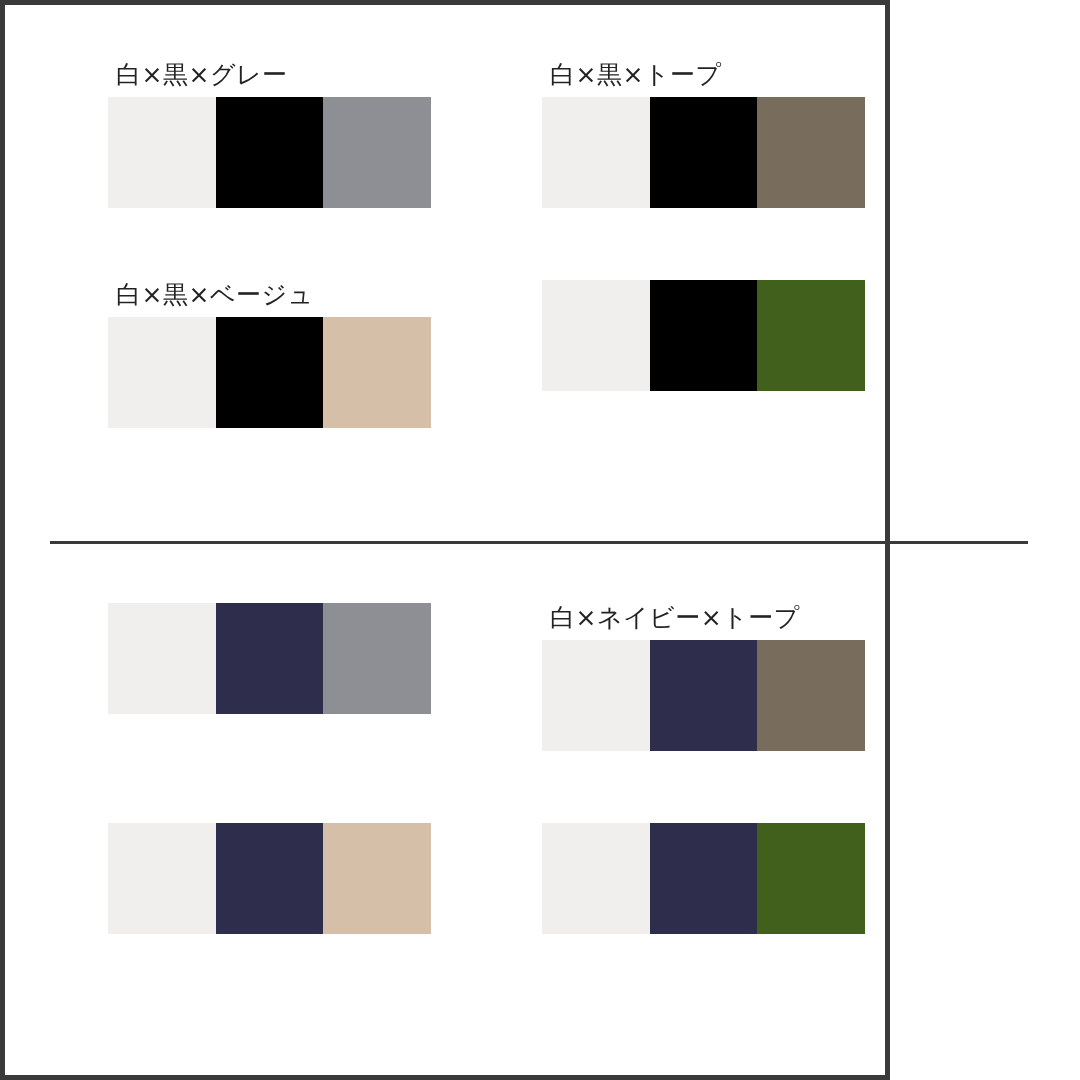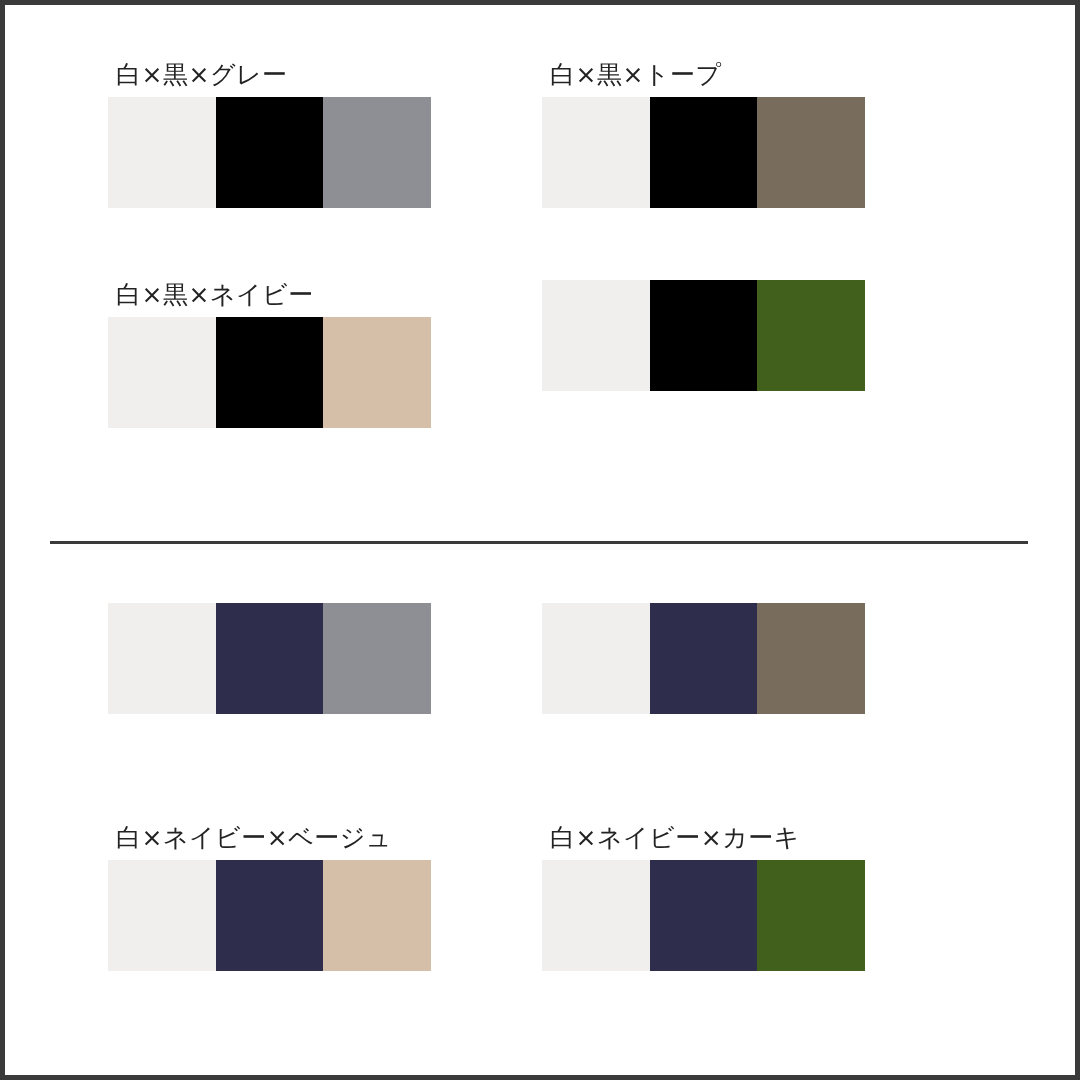--- a/index.html
+++ b/index.html
@@ -10,21 +10,21 @@
   body {
     width: 1080px;
     height: 1080px;
     font-family: "DejaVu Sans", "Liberation Sans", sans-serif;
     overflow: hidden;
   }
 
   #canvas {
     position: relative;
     box-sizing: border-box;
-    width: 1080px;
+    width: 890px;
     height: 1080px;
     background: #ffffff;
     border: 5px solid #3a3a3a;
   }
 
   .section {
     position: absolute;
     left: 0;
     width: 1070px;
   }
@@ -99,21 +99,21 @@
       <div class="palette col-right row-top">
         <div class="palette-label">白×黒×トープ</div>
         <div class="swatch-row">
           <div class="swatch" style="background:#f0efed;"></div>
           <div class="swatch" style="background:#000000;"></div>
           <div class="swatch" style="background:#786c5c;"></div>
         </div>
       </div>
 
       <div class="palette col-left row-bottom">
-        <div class="palette-label">白×黒×ネイビー</div>
+        <div class="palette-label">白×黒×ベージュ</div>
         <div class="swatch-row">
           <div class="swatch" style="background:#f0efed;"></div>
           <div class="swatch" style="background:#000000;"></div>
           <div class="swatch" style="background:#d6bfa8;"></div>
         </div>
       </div>
 
       <div class="palette col-right row-bottom">
         <div class="swatch-row">
           <div class="swatch" style="background:#f0efed;"></div>
@@ -132,38 +132,37 @@
 
       <div class="palette col-left row-top">
         <div class="swatch-row">
           <div class="swatch" style="background:#f0efed;"></div>
           <div class="swatch" style="background:#2e2e4c;"></div>
           <div class="swatch" style="background:#8e8f94;"></div>
         </div>
       </div>
 
       <div class="palette col-right row-top">
+        <div class="palette-label">白×ネイビー×トープ</div>
         <div class="swatch-row">
           <div class="swatch" style="background:#f0efed;"></div>
           <div class="swatch" style="background:#2e2e4c;"></div>
           <div class="swatch" style="background:#786c5c;"></div>
         </div>
       </div>
 
       <div class="palette col-left row-bottom">
-        <div class="palette-label">白×ネイビー×ベージュ</div>
         <div class="swatch-row">
           <div class="swatch" style="background:#f0efed;"></div>
           <div class="swatch" style="background:#2e2e4c;"></div>
           <div class="swatch" style="background:#d6bfa8;"></div>
         </div>
       </div>
 
       <div class="palette col-right row-bottom">
-        <div class="palette-label">白×ネイビー×カーキ</div>
         <div class="swatch-row">
           <div class="swatch" style="background:#f0efed;"></div>
           <div class="swatch" style="background:#2e2e4c;"></div>
           <div class="swatch" style="background:#41601c;"></div>
         </div>
       </div>
 
     </div>
   </div>
 

